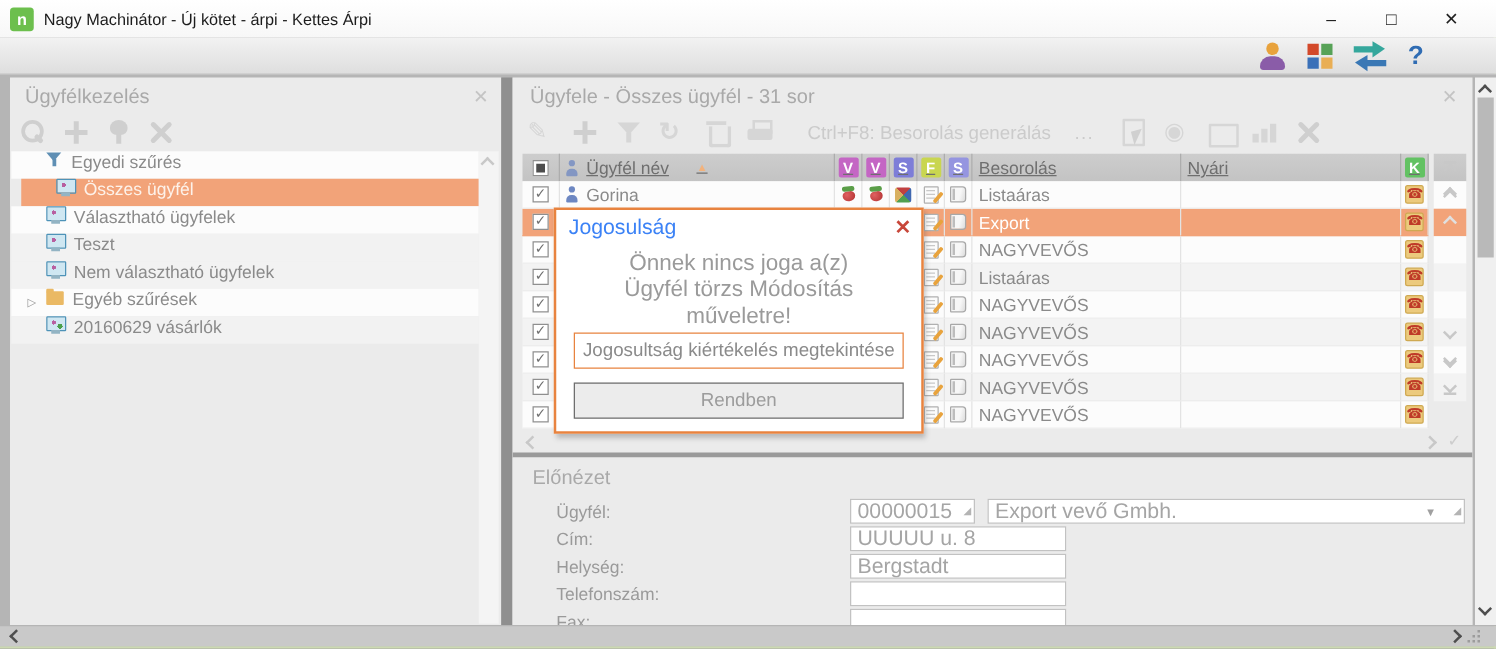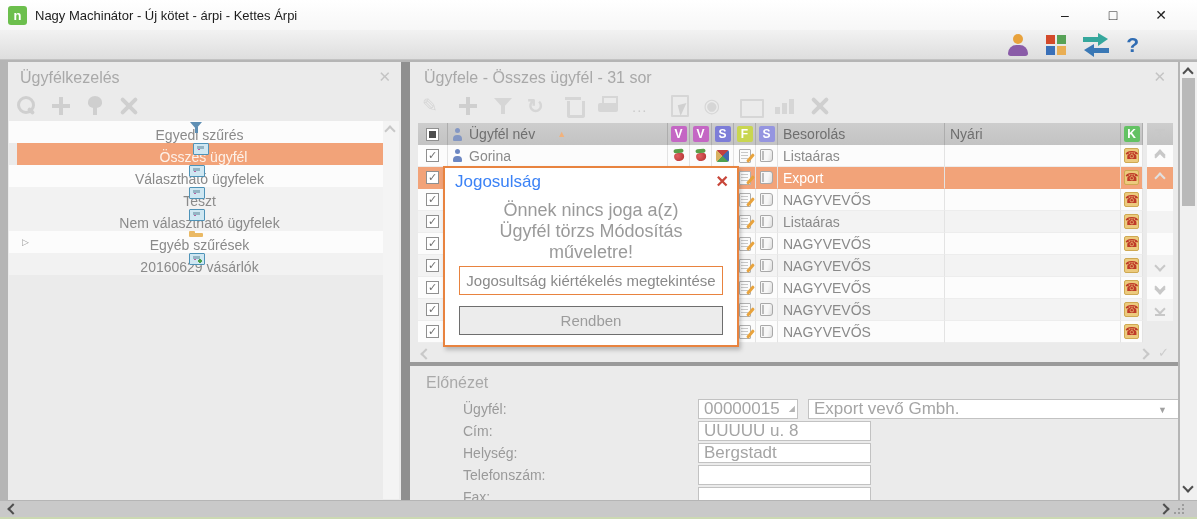--- a/index.html
+++ b/index.html
@@ -80,21 +80,21 @@
   .icon-doccursor-g::after { content:""; position:absolute; left:10px; top:9px; width:0; height:0;
     border-top:11px solid #d0d0d0; border-right:9px solid transparent; transform:rotate(-15deg); }
   .icon-eye-g { color:#d6d6d6; font-size:19px; line-height:22px; }
   .icon-rect-g::before { content:""; position:absolute; left:1px; top:4px; width:20px; height:15px; border:2px solid #d6d6d6; border-radius:1px; }
   .icon-bars-g i, .icon-bars-g::before, .icon-bars-g::after { position:absolute; bottom:3px; background:#d6d6d6; width:5px; }
   .icon-bars-g::before { content:""; left:1px; height:7px; }
   .icon-bars-g::after { content:""; left:8px; height:11px; }
   .icon-bars-g i { left:15px; height:15px; }
   
   .tree { position:absolute; left:1px; top:59px; width:374px; }
-  .tree-row { position:relative; height:22px; display:flex; align-items:center; background:#fcfcfc;flex-direction:column; }
+  .tree-row { position:relative; height:22px; display:flex; padding-left:28px; background:#fcfcfc; }
   .tree-row.alt { background:#f2f2f2; }
   .tree-row.selected { background:#f2a379;margin-left:8px; }
   .tree-label { font-size:14px; color:#8a8a8a; margin-left:7px; }
   .tree-row.selected .tree-label { color:#fdf2ea; }
   .expand-caret { position:absolute; left:13px; top:6px; color:#999; font-size:9px; line-height:10px; }
   .tree-scroll { position:absolute; right:2px; top:59px; width:16px; height:378px; background:#f4f4f4; }
   .tree-scroll .chv { position:absolute; left:3px; top:6px; }
   
   .ti { position:relative; display:inline-block; }
   .icon-monitor, .icon-monitor-green { width:15px; height:14px; }
@@ -129,21 +129,21 @@
   .icon-person-sm::after { content:""; position:absolute; left:1px; bottom:0; width:9px; height:6px; border-radius:4px 4px 1px 1px; background:#6d87c2; }
   .hdr .icon-person-sm { opacity:.75; }
   
   .table { position:absolute; left:8px; top:61px; width:725px; font-size:14px; }
   .trow { display:flex; height:22px; }
   .trow.hdr { background:linear-gradient(#cdcdcd,#c3c3c3); color:#6f6f6f; }
   .trow.body { background:#fcfcfc; color:#8a8a8a; }
   .trow.body.alt { background:#f3f3f3; }
   .trow.body.selected { background:#f2a379; color:#ffffff; }
   .tc { display:flex; align-items:center; overflow:hidden; flex:0 0 auto; }
-  .hdr .tc { border-right:1px solid #adadad; }
+  .hdr .tc { border-right:1px solid #adadad;text-decoration:underline; }
   .body .tc { border-right:1px solid #e3e3e3; border-bottom:1px solid #ededed; }
   .selected .tc { border-bottom:1px solid #f2a379; }
   .c-check { width:30px; justify-content:center; }
   .c-name { width:220px; padding-left:4px; gap:6px; }
   .c-b { width:22px; justify-content:center; }
   .c-bes { width:167px; padding-left:5px; }
   .c-nyari { width:176px; padding-left:5px; }
   .c-k { width:22px; justify-content:center; }
   .badge { width:16px; height:16px; border-radius:2px; color:#fff; font-size:12px; font-weight:bold; text-align:center; line-height:16px; }
   .cb { position:relative; width:13px; height:13px; background:#fff; border:1px solid #8f8f8f; }
@@ -164,21 +164,21 @@
   .nav-strip { position:absolute; left:737px; top:61px; width:26px; }
   .nav-cell { height:22px; display:flex; flex-direction:column; align-items:center; justify-content:center; background:#fcfcfc; }
   .nav-cell.hd { background:linear-gradient(#cdcdcd,#c3c3c3); }
   .nav-cell.alt { background:#f3f3f3; }
   .nav-cell.sel { background:#f2a379; }
   .tbl-hints .chv { position:absolute; }
   
   .preview-divider { position:absolute; left:0; top:300px; width:768px; height:4px; background:#9a9a9a; }
   .preview { position:absolute; left:0; top:304px; width:768px; height:134px; background:#ebebeb; }
   .preview-title { position:absolute; left:16px; top:8px; font-size:16px; color:#a9a9a9; }
-  .pv-row { position:absolute; left:0; width:768px; height:20px;margin-left:18px; }
+  .pv-row { position:absolute; left:0; width:768px; height:20px; }
   .pv-label { position:absolute; left:35px; top:2px; font-size:14px; color:#9a9a9a; }
   .pv-input { position:absolute; top:0; height:20px; background:#fff; border:1px solid #c2c2c2; color:#a5a5a5; font-size:17px; line-height:18px; padding:0 5px; overflow:hidden; white-space:nowrap; }
   .pv-id { left:270px; width:100px; }
   .pv-main { left:380px; width:382px; }
   .pv-addr { left:270px; width:173px; }
   .rz::after { content:"◢"; position:absolute; right:2px; top:4px; font-size:8px; color:#b4b4b4; line-height:10px; }
   .dd::before { content:"▼"; position:absolute; right:22px; top:5px; font-size:9px; color:#a0a0a0; line-height:10px; }
   
   .vscroll { position:absolute; left:1180px; top:2px; width:17px; height:438px; background:#f0f0f0; }
   .vscroll .chv.top { position:absolute; left:4px; top:7px; }
@@ -282,20 +282,21 @@
       <div class="panel-head-title">Ügyfele - Összes ügyfél - 31 sor</div>
       <div class="panel-x">✕</div>
 
       <div class="rp-tools">
         <span class="gico icon-pencil-g">✎</span>
         <span class="gico icon-plus-g"></span>
         <span class="gico icon-funnel-g"></span>
         <span class="gico icon-refresh-g">↻</span>
         <span class="gico icon-trash-g"></span>
         <span class="gico icon-printer-g"></span>
+        <span class="hint">Ctrl+F8: Besorolás generálás</span>
         <span class="dots">...</span>
         <span class="gico icon-doccursor-g"></span>
         <span class="gico icon-eye-g">◉</span>
         <span class="gico icon-rect-g"></span>
         <span class="gico icon-bars-g">
             <i></i>
           </span>
         <span class="gico icon-crossed2-g"></span>
       </div>
 

